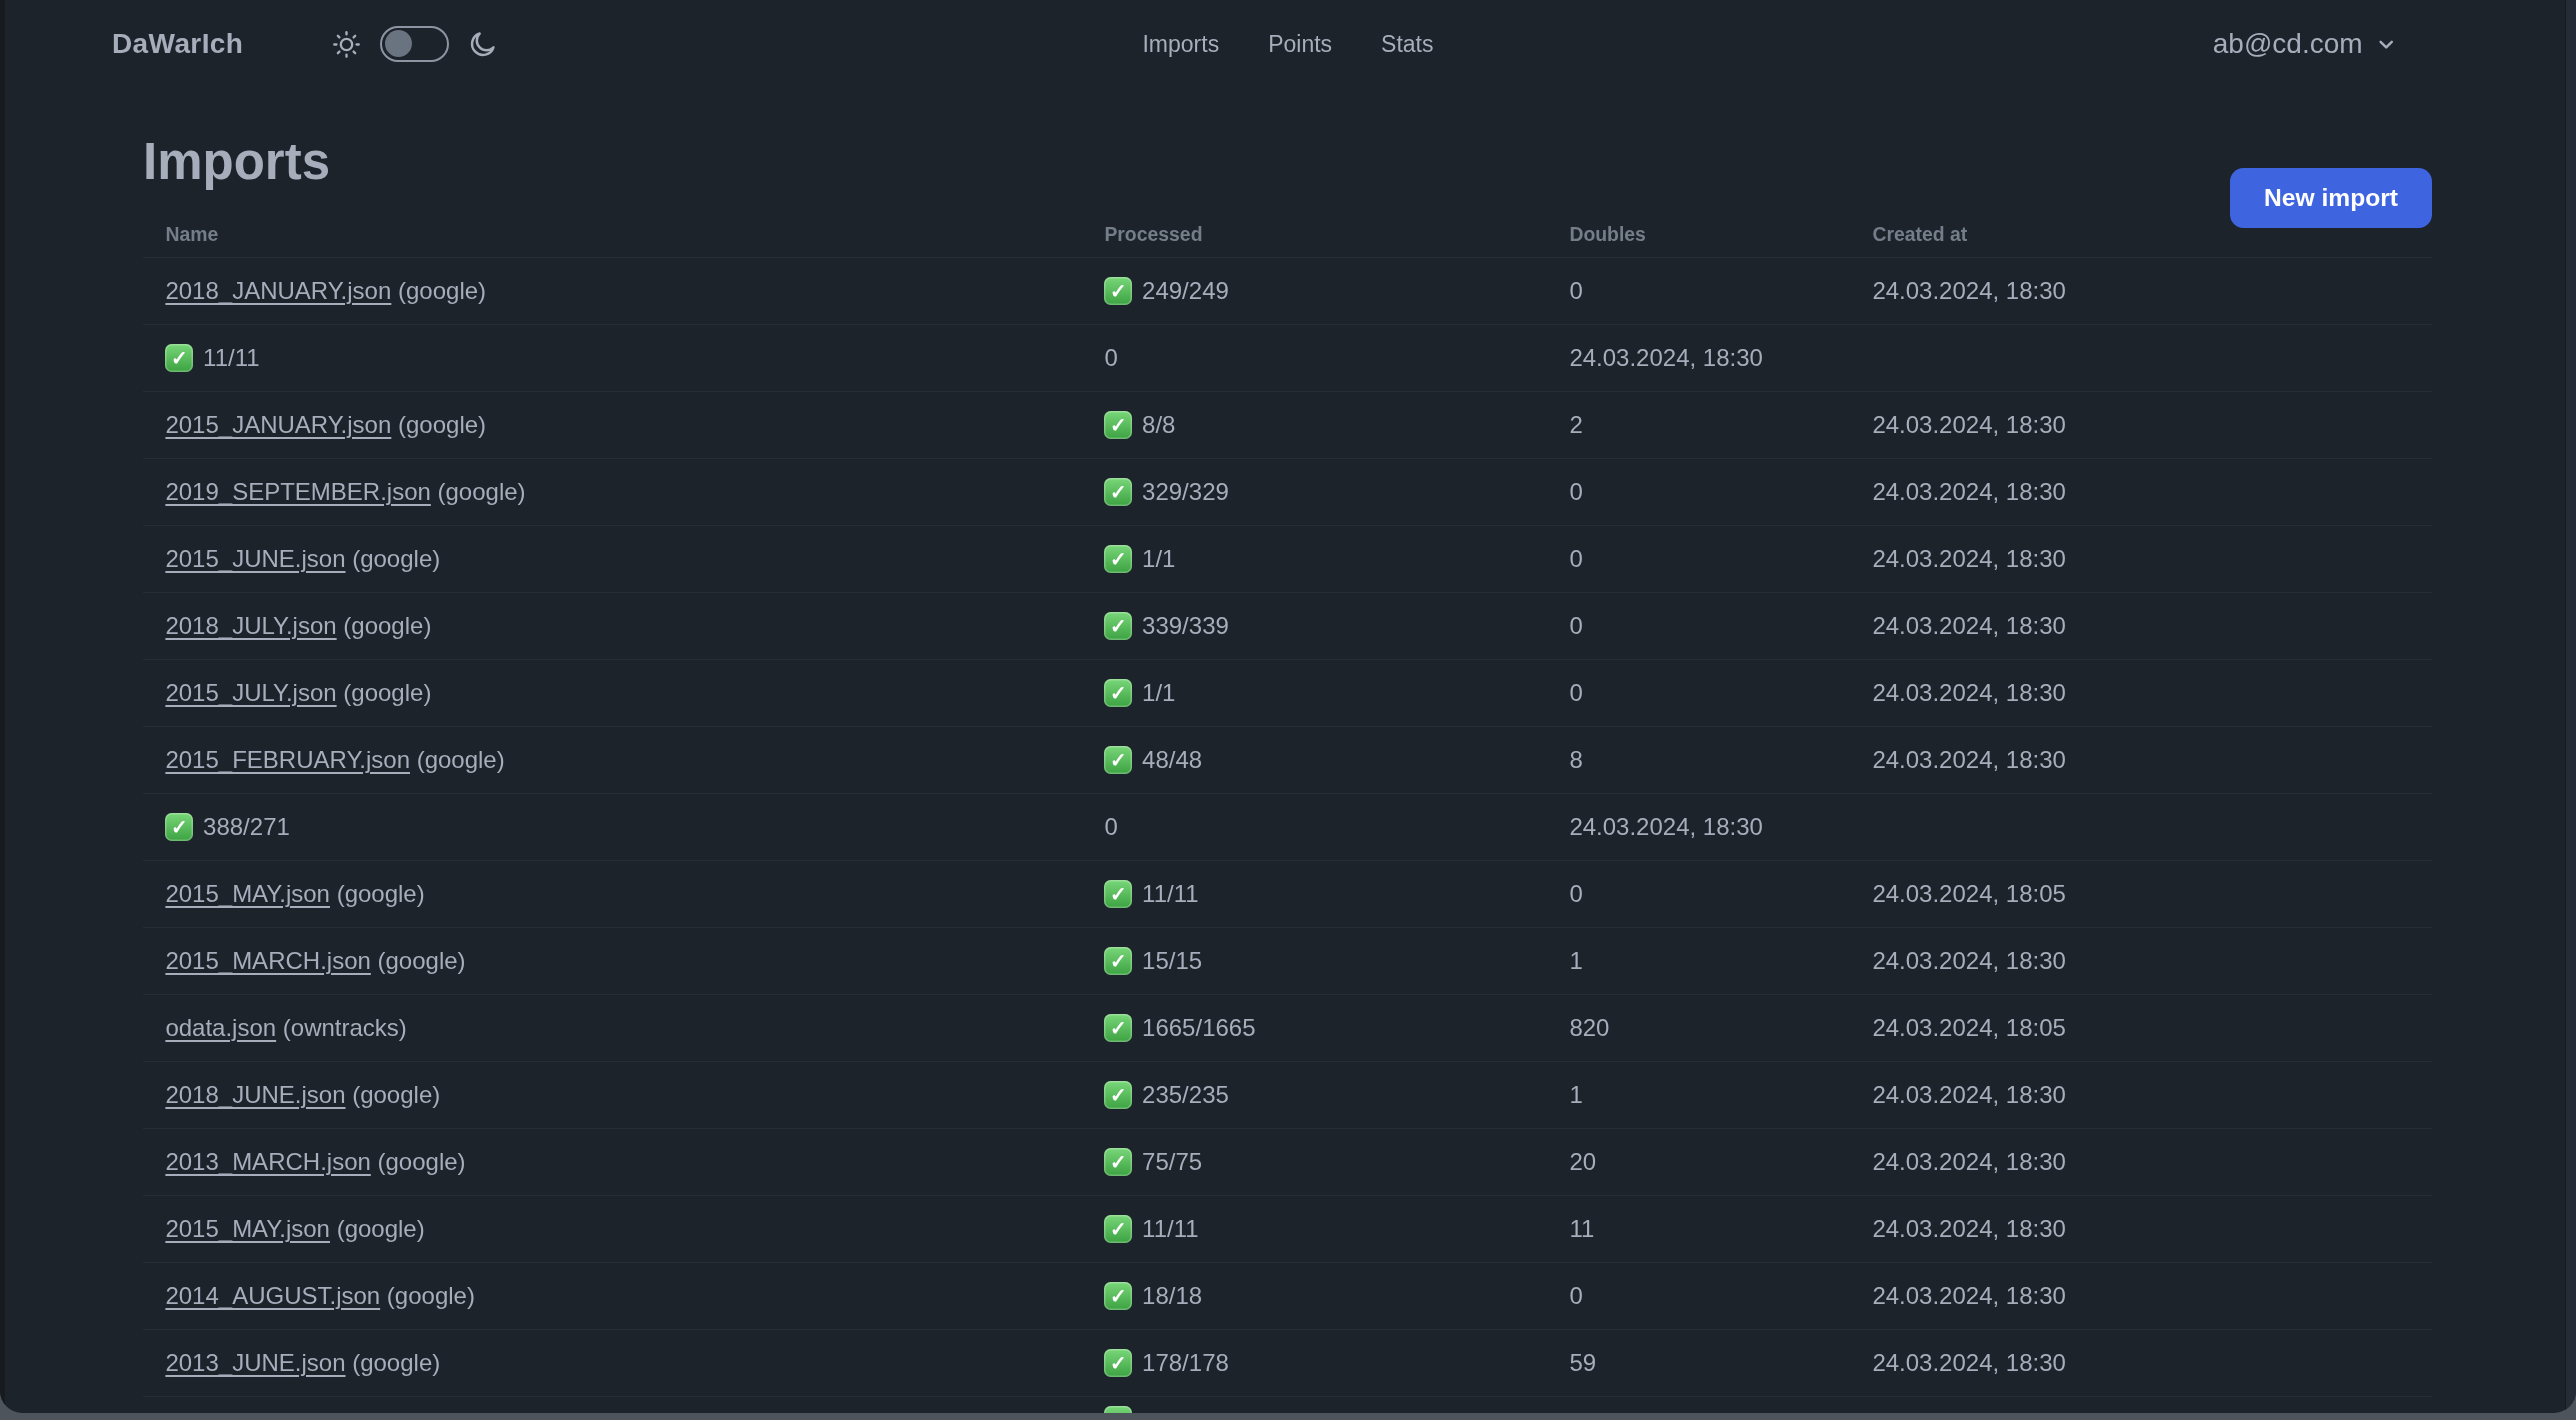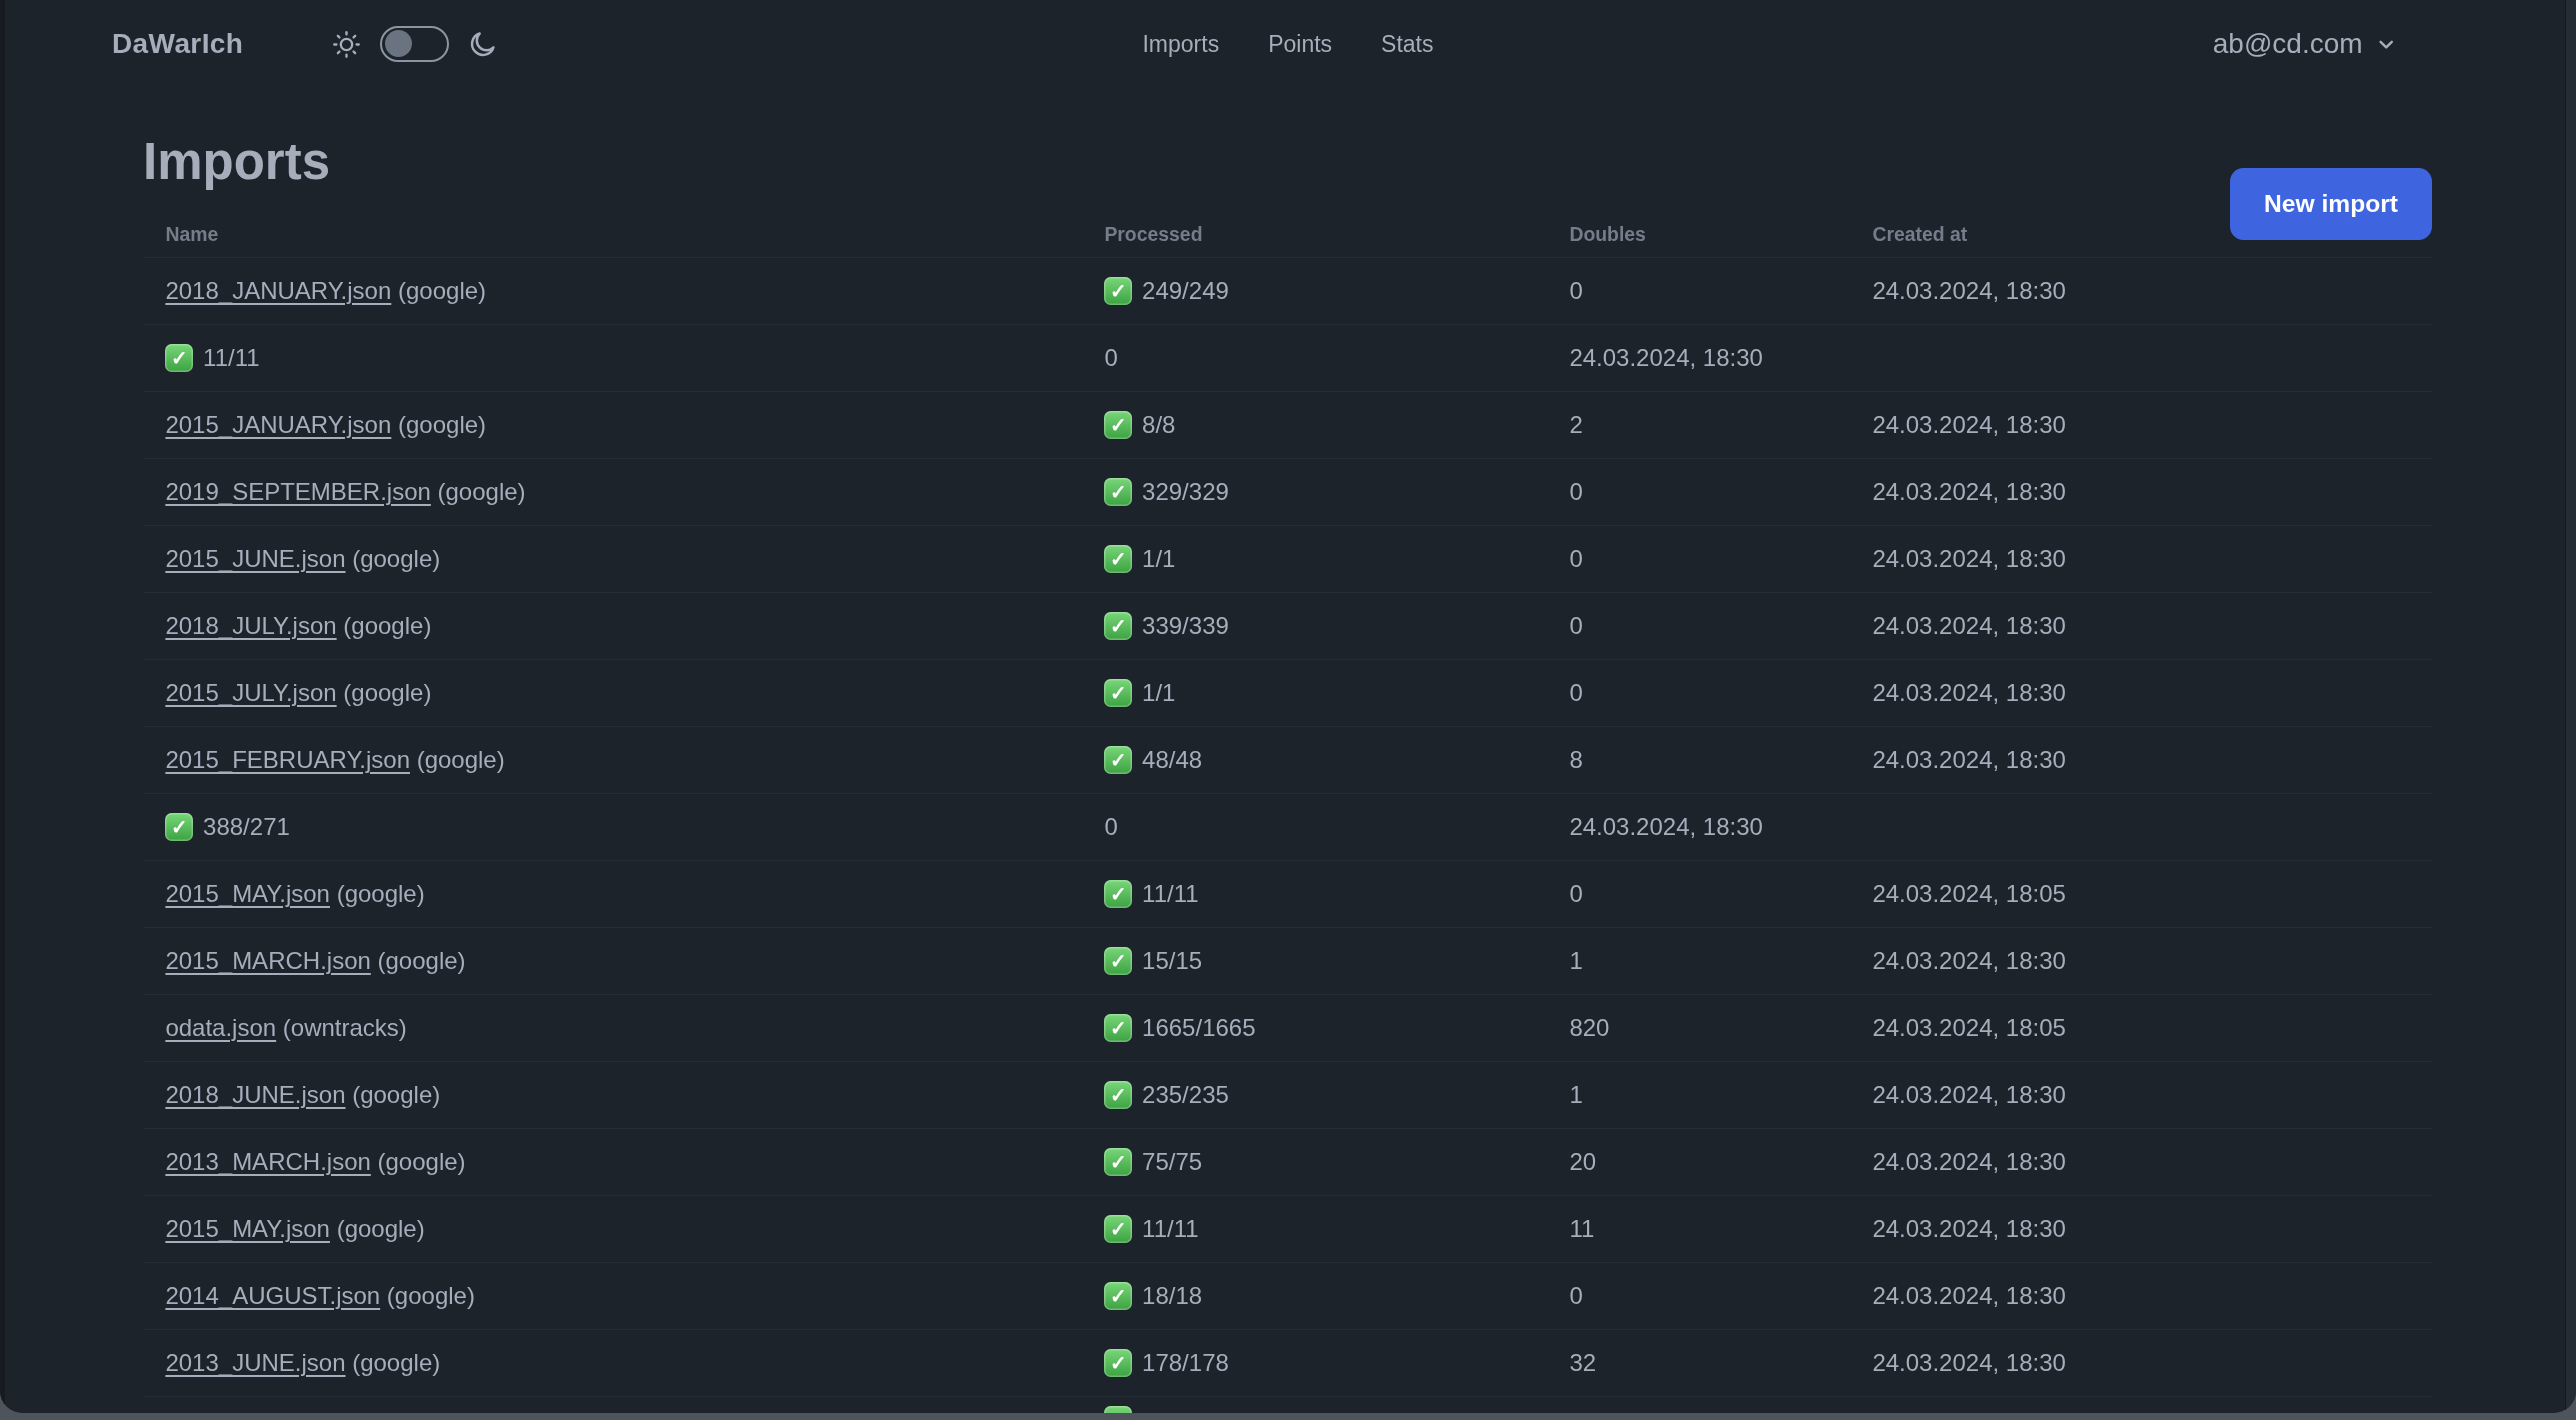--- a/index.html
+++ b/index.html
@@ -27,21 +27,21 @@
   .knob{position:absolute;left:3px;top:2.2px;width:27px;height:27px;border-radius:50%;background:#6a7380;}
   .nav-center{position:absolute;left:50%;transform:translateX(-50%);display:flex;gap:49px;}
   .nav-link{font-size:23px;color:#a6adbb;cursor:pointer;}
   .nav-right{position:absolute;right:179px;display:flex;align-items:center;gap:12px;}
   .user-email{font-size:28px;color:#a6adbb;cursor:pointer;}
 
   
   main{padding:0 144px 0 143px;position:relative;}
   h1.page-title{margin:46px 0 0 0;font-size:51px;line-height:1.1;font-weight:800;color:#a6adbb;}
   .new-import-btn{
-    position:absolute;top:34px;right:144px;height:72px;padding:0 34px;
+    position:absolute;top:34px;right:144px;height:60px;padding:0 34px;
     font-family:"Liberation Sans",sans-serif;
     font-size:24.6px;font-weight:700;color:#ffffff;background:#3e64e0;
     border:none;border-radius:13.4px;cursor:pointer;
   }
 
   
   .imports-table{margin-top:21px;}
   .thead,.row{
     display:grid;grid-template-columns:939px 465px 303px 1fr;
     padding-left:22.4px;box-sizing:border-box;align-items:center;
@@ -326,21 +326,21 @@
 
   <div class="row">
     <div class="cell-name">
       <span class="file-link">2013_JUNE.json</span>
       <span class="file-source"> (google)</span>
     </div>
     <div class="cell-processed">
       <span class="check-icon">✓</span>
       <span>178/178</span>
     </div>
-    <div>32</div>
+    <div>59</div>
     <div>24.03.2024, 18:30</div>
   </div>
 
   <div class="row partial">
     <div class="cell-name">
       <span class="file-link"></span>
       <span class="file-source"></span>
     </div>
     <div class="cell-processed">
       <span class="check-icon">✓</span>

